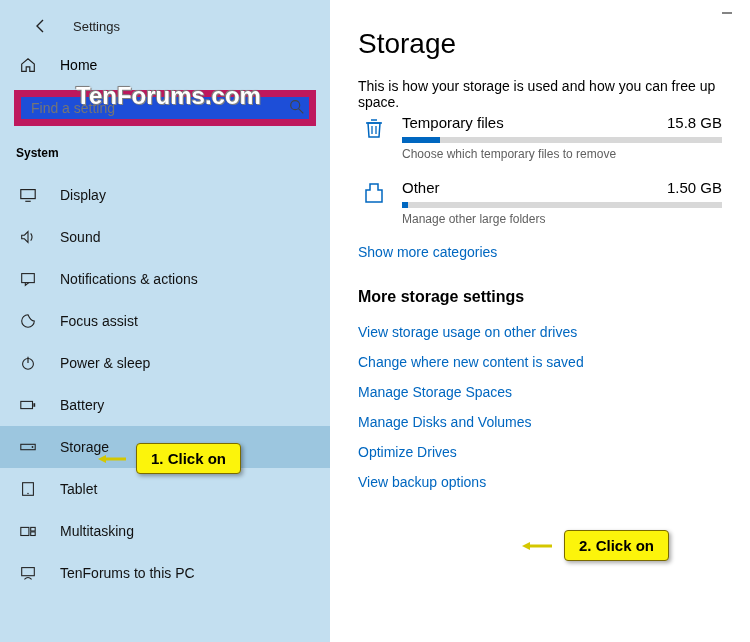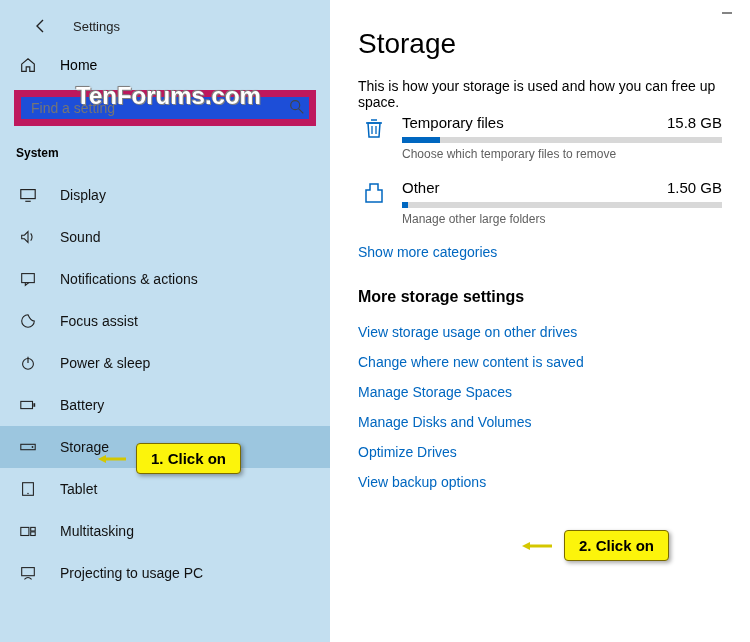--- a/index.html
+++ b/index.html
@@ -149,21 +149,21 @@
         </span>
       <span>Multitasking</span>
     </div>
     <div class="nav-item">
       <span class="icon">
           <svg width="18" height="18" viewBox="0 0 20 20">
             <rect x="3" y="4" width="14" height="9" fill="none" stroke="#222" stroke-width="1.2"></rect>
             <path d="M6 17 Q10 13 14 17" fill="none" stroke="#222" stroke-width="1.2"></path>
           </svg>
         </span>
-      <span>Projecting to usage PC</span>
+      <span>TenForums to this PC</span>
     </div>
   </div>
 
   <div class="main">
     <div class="win-min"><svg width="14" height="14">
           <line x1="2" y1="7" x2="12" y2="7" stroke="#333" stroke-width="1.2"></line>
         </svg></div>
     <h1 class="page-title">Storage</h1>
     <p class="page-desc">This is how your storage is used and how you can free up space.</p>
 

